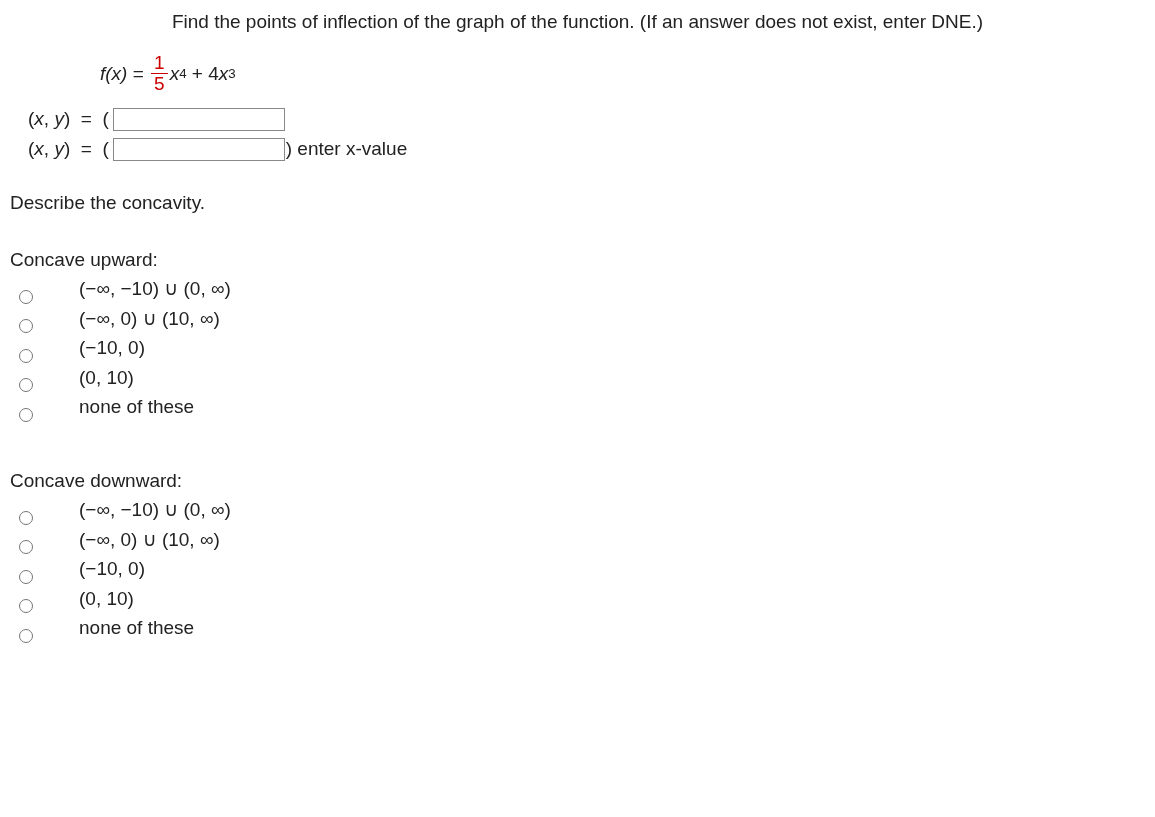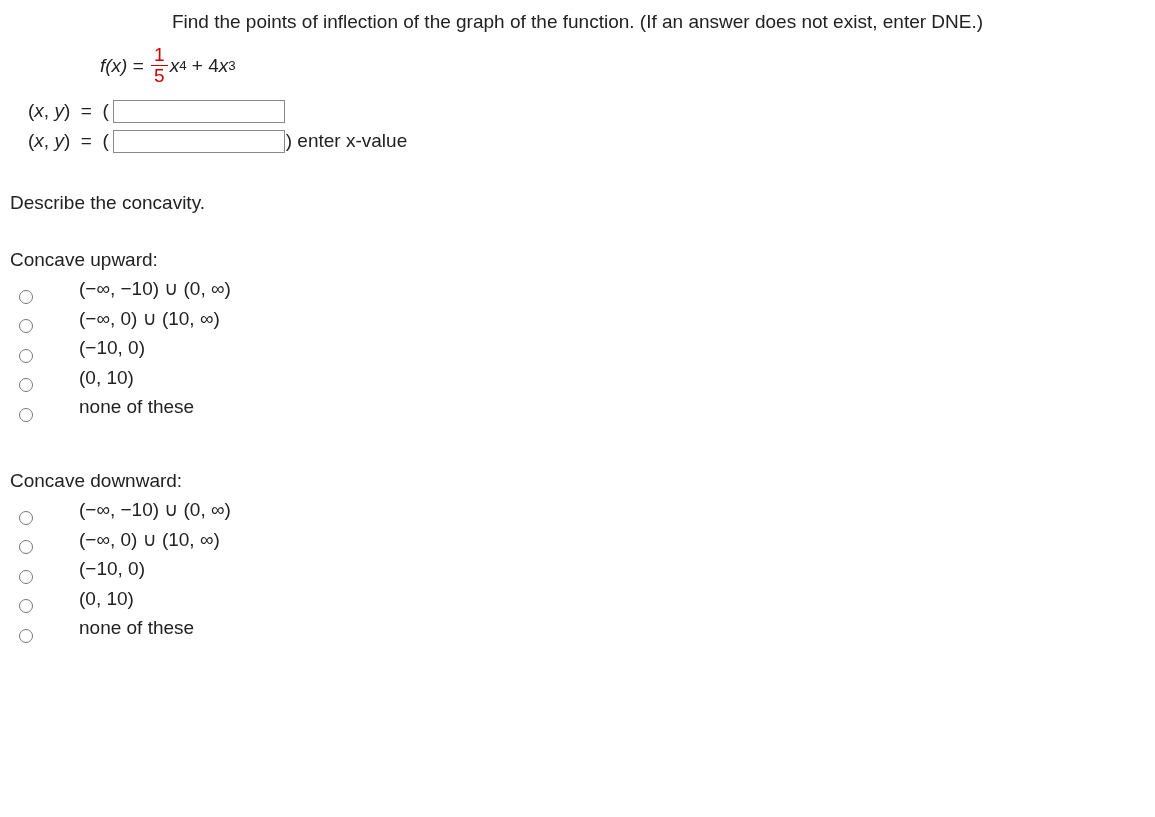--- a/index.html
+++ b/index.html
@@ -12,21 +12,21 @@
       margin: 0;
       padding: 8px 10px;
       line-height: 1.5;
     }
     .question-text {
       margin-bottom: 6px;
       text-align: center;
     }
     .function-row {
       margin-left: 90px;
-      margin-top: 8px;
+      margin-top: 16px;
       margin-bottom: 10px;
       display: flex;
       align-items: center;
       font-style: italic;
     }
     .fraction {
       display: inline-flex;
       flex-direction: column;
       align-items: center;
       vertical-align: middle;
@@ -64,21 +64,21 @@
       height: 23px;
       border: 1px solid #888;
       font-size: 15px;
       padding: 1px 3px;
       background: #fff;
     }
     .after-input {
       margin-left: 1px;
     }
     .section {
-      margin-top: 34px;
+      margin-top: 26px;
     }
     .section-heading {
       margin-bottom: 28px;
     }
     .group-label {
       margin-bottom: 1px;
     }
     .radio-row {
       display: flex;
       align-items: flex-end;

